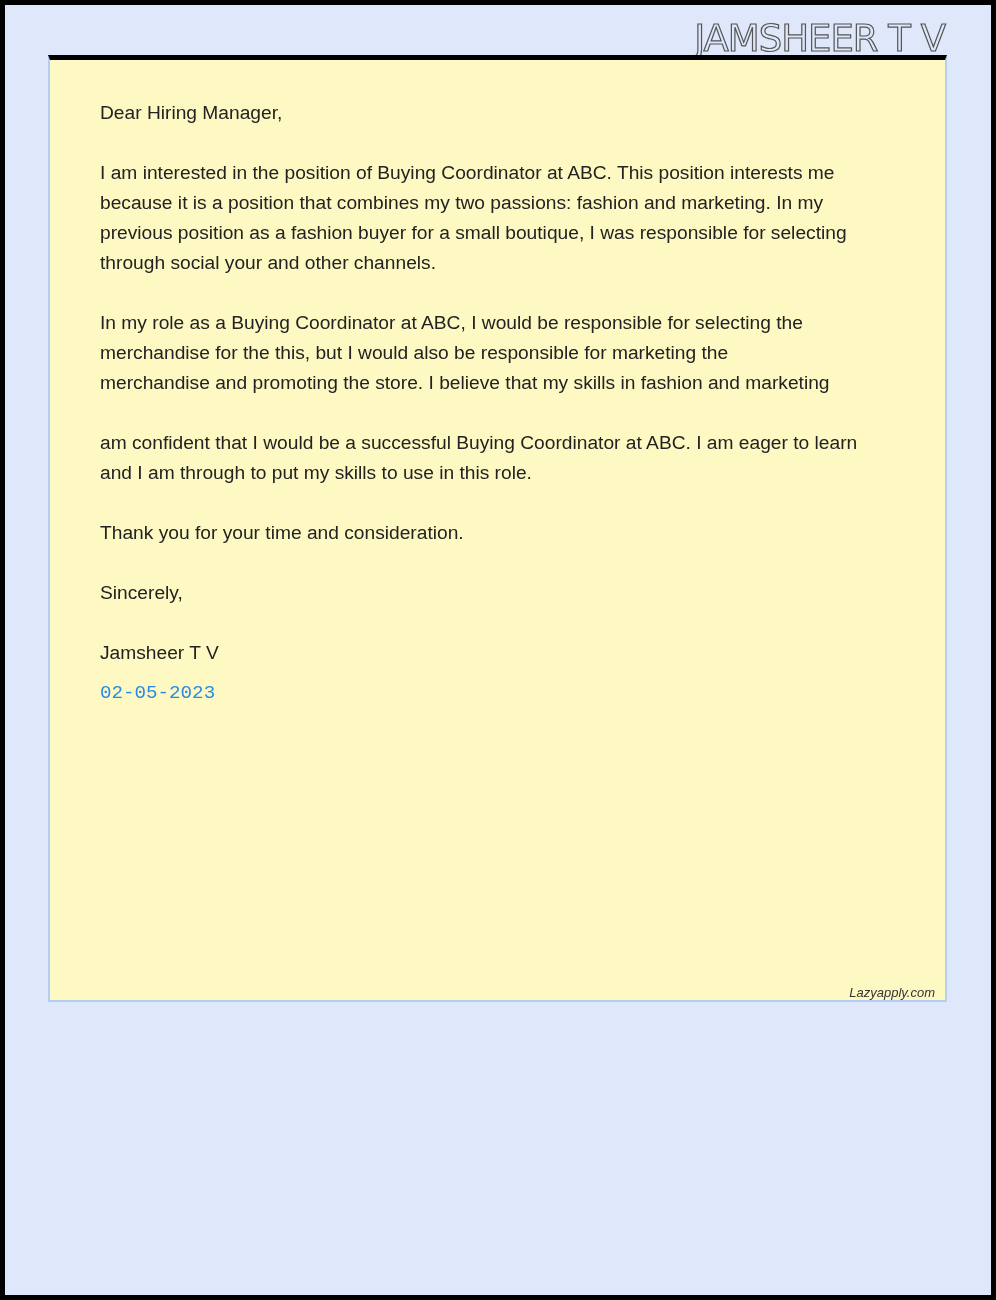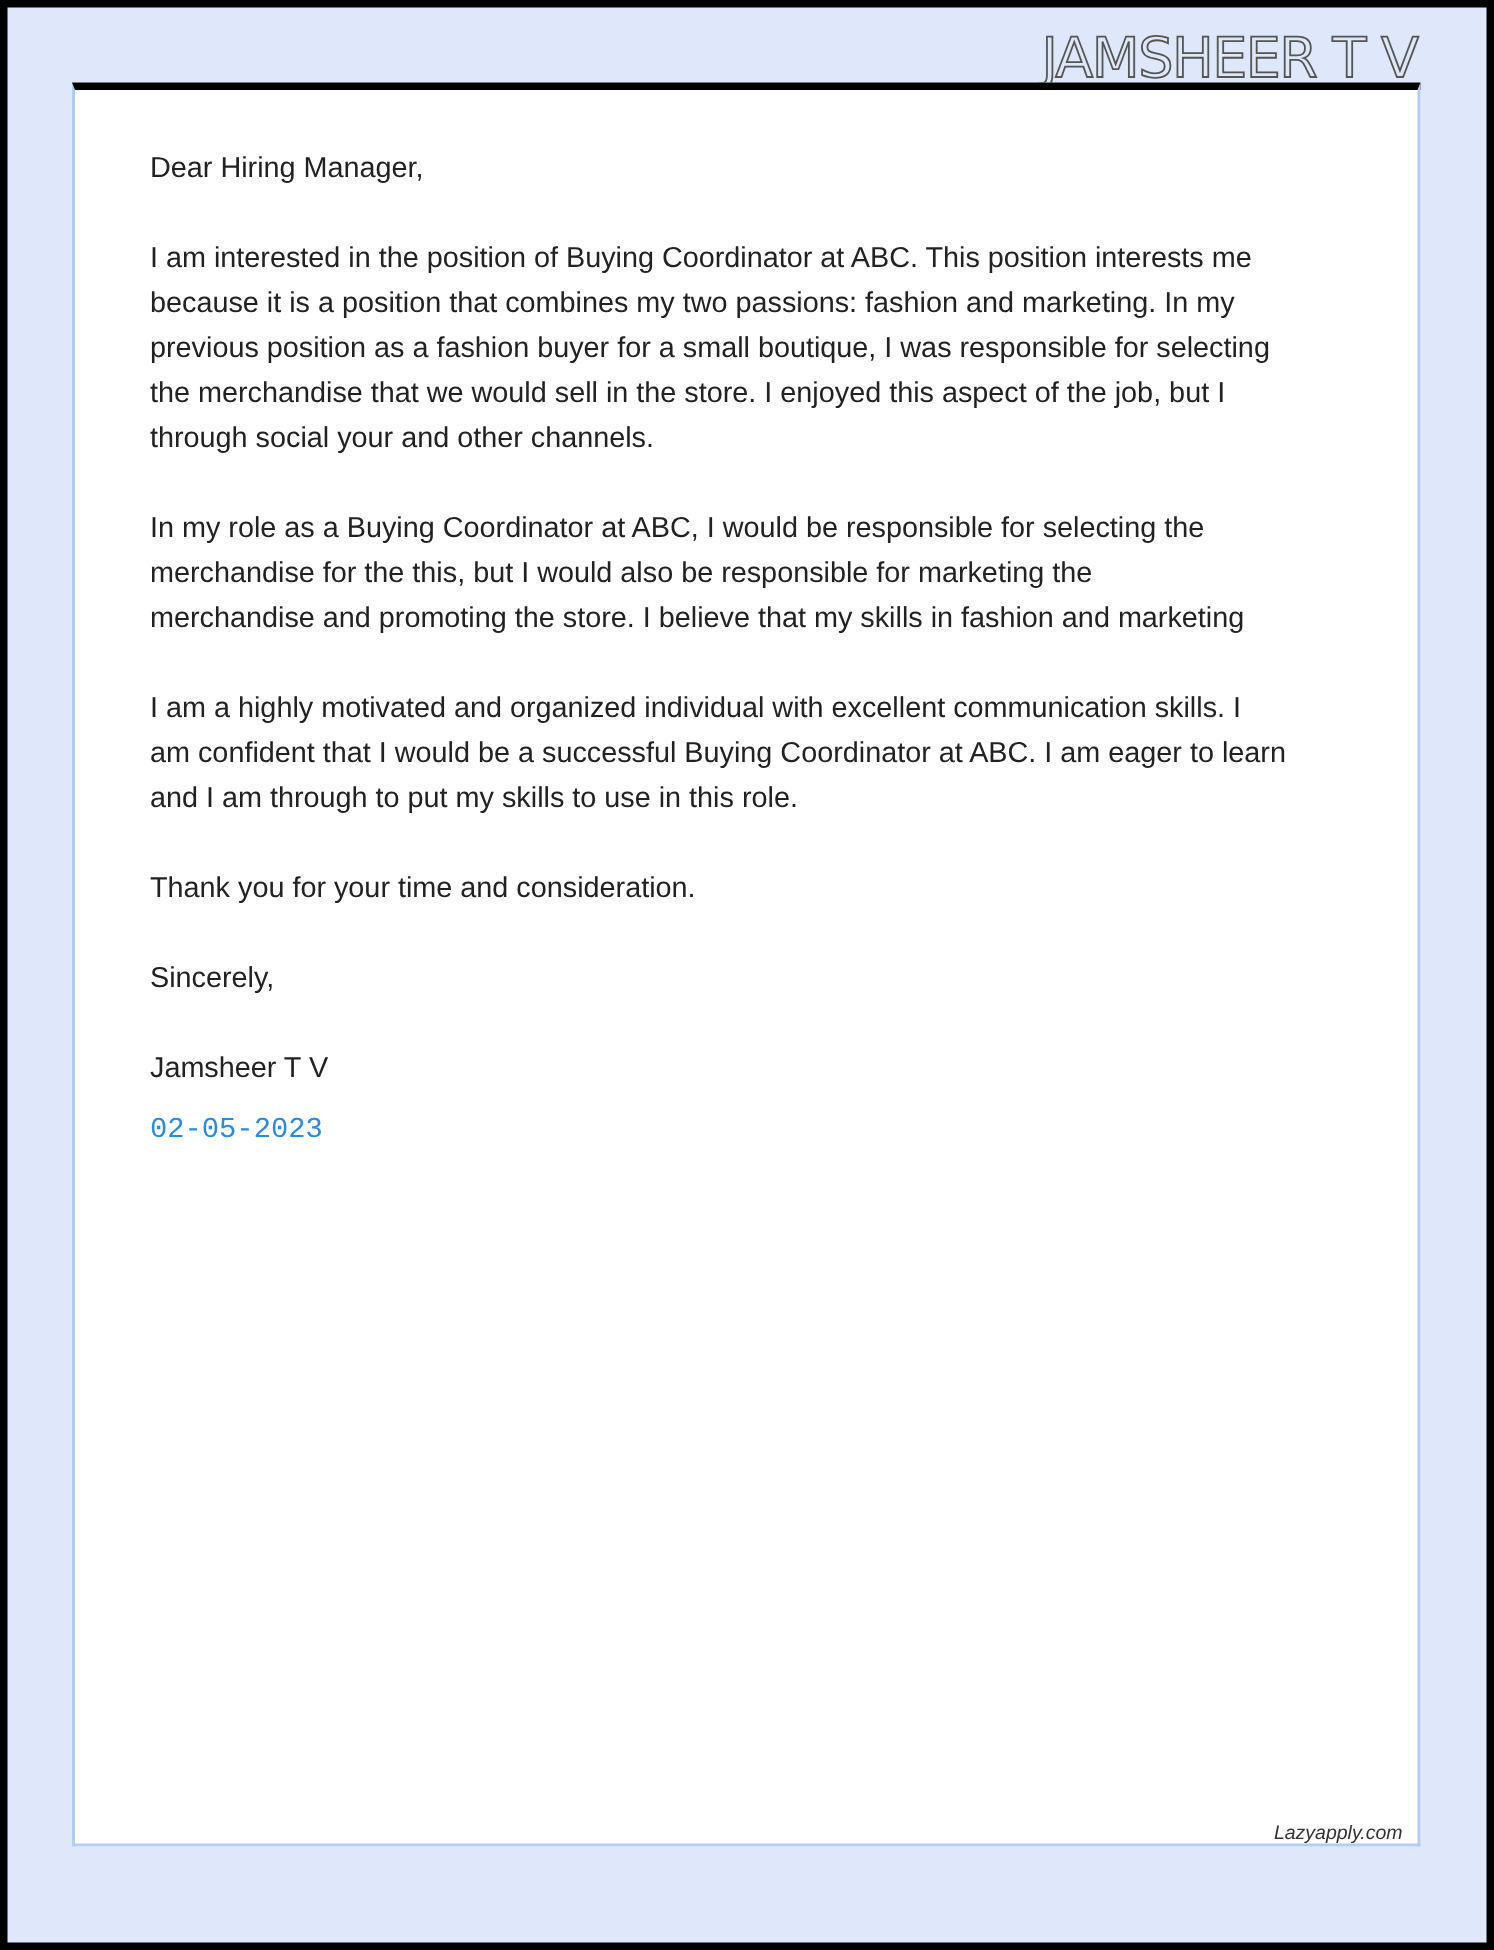--- a/index.html
+++ b/index.html
@@ -7,22 +7,22 @@
       width:996px; height:1300px; box-sizing:border-box;
       background:#dfe7fa; border:5px solid #000; position:relative;
       font-family:"Liberation Sans", sans-serif; overflow:hidden;
     }
     .name {
       position:absolute; right:46px; top:12px;
       font-family:"DejaVu Sans", sans-serif; font-size:37px; letter-spacing:-1px;
       color:#dfe7fa; -webkit-text-stroke:1.2px #555; line-height:44px;
     }
     .page {
-      position:absolute; left:43px; top:50px; width:899px; height:1176px;
-      box-sizing:border-box; background:#ffffff;
+      position:absolute; left:43px; top:50px; width:899px; height:947px;
+      box-sizing:border-box; background:#fef9c3;
       border-top:5px solid #000; border-left:2px solid #b4cdf3;
       border-right:2px solid #b4cdf3; border-bottom:2px solid #b4cdf3;
     }
     .content {
       position:absolute; left:50px; top:38px; width:800px;
       font-size:19.2px; line-height:30px; color:#222;
     }
     .para { margin:0 0 30px 0; white-space:nowrap; }
     .line { display:block; }
     .date { color:#2a8ae6; margin:0;font-family:Liberation Mono, monospace; }
@@ -38,32 +38,30 @@
 <div class="name">JAMSHEER T V</div>
 
 <div class="page">
   <div class="content">
     <p class="para">Dear Hiring Manager,</p>
 
     <p class="para">
       <span class="line">I am interested in the position of Buying Coordinator at ABC. This position interests me</span>
       <span class="line">because it is a position that combines my two passions: fashion and marketing. In my</span>
       <span class="line">previous position as a fashion buyer for a small boutique, I was responsible for selecting</span>
-      <span class="line">the merchandise that we would sell in the store. I enjoyed this aspect of the job, but I</span>
       <span class="line">through social your and other channels.</span>
     </p>
 
     <p class="para">
       <span class="line">In my role as a Buying Coordinator at ABC, I would be responsible for selecting the</span>
       <span class="line">merchandise for the this, but I would also be responsible for marketing the</span>
       <span class="line">merchandise and promoting the store. I believe that my skills in fashion and marketing</span>
     </p>
 
     <p class="para">
-      <span class="line">I am a highly motivated and organized individual with excellent communication skills. I</span>
       <span class="line">am confident that I would be a successful Buying Coordinator at ABC. I am eager to learn</span>
       <span class="line">and I am through to put my skills to use in this role.</span>
     </p>
 
     <p class="para">
       <span class="line">Thank you for your time and consideration.</span>
     </p>
 
     <p class="para">Sincerely,</p>
     <p class="sig">Jamsheer T V</p>

